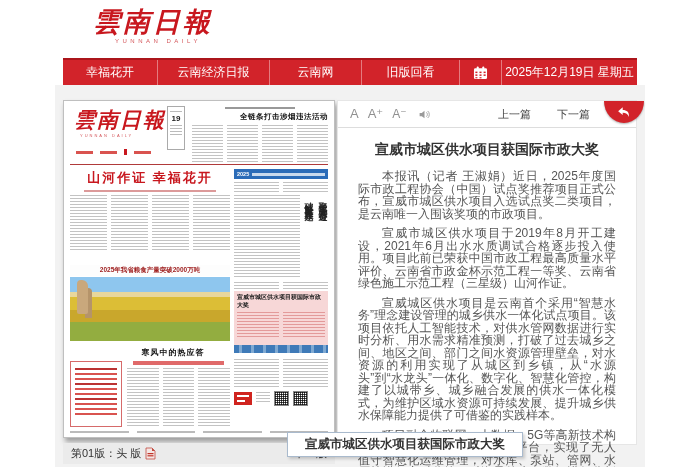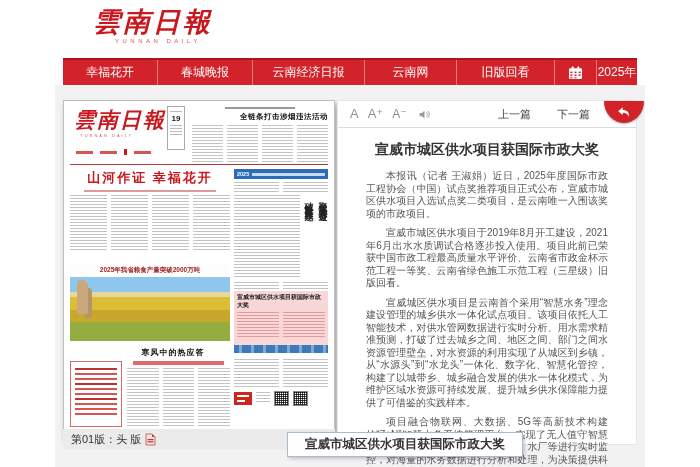--- a/index.html
+++ b/index.html
@@ -93,47 +93,46 @@
   .fbtn{font-size:13px;margin-right:9px;cursor:pointer;line-height:24px;}
   .fbtn.small{font-size:12px;}
   .speaker{cursor:pointer;display:flex;align-items:center;margin-left:2px;}
   .tb-right{margin-left:auto;font-size:11px;color:#444;display:flex;gap:26px;margin-right:34px;}
   .tb-right span{cursor:pointer;}
   .ret-btn{position:absolute;right:-8px;top:0;width:40px;height:22px;background:#d2232a;
            border-radius:0 0 20px 20px / 0 0 22px 22px;display:flex;align-items:center;
            justify-content:center;cursor:pointer;box-shadow:0 1px 2px rgba(0,0,0,.3);}
   .art-title{margin:13px 10px 2px;text-align:center;font-size:14px;font-weight:bold;color:#333;}
   .art-body{padding:2px 12px 0;}
-  .art-body p{font-size:10px;line-height:12.5px;color:#555;text-align:justify;
-              text-indent:2em;margin:7px 16px;}
+  .art-body p{font-size:12px;line-height:12.5px;color:#555;text-align:justify;
+              text-indent:2em;margin:7px 8px;}
   
   .tooltip{position:absolute;left:232px;top:347px;width:236px;height:25px;background:#fff;
            border:1px solid #a9bacd;box-shadow:2px 2px 3px rgba(0,0,0,.18);box-sizing:border-box;
            display:flex;align-items:center;justify-content:center;font-size:12.5px;font-weight:bold;
            color:#333;white-space:nowrap;z-index:50;}
   
-  .edition-bar{position:absolute;left:8px;top:344px;width:272px;height:21px;background:#ebebeb;
+  .edition-bar{position:absolute;left:8px;top:358px;width:272px;height:21px;background:#ebebeb;
                display:flex;align-items:center;padding:0 8px;box-sizing:border-box;
                font-size:11px;color:#333;}
   .edition-bar .next{margin-left:auto;cursor:pointer;}
   .pdf-ico{margin-left:4px;cursor:pointer;display:flex;}
 </style>
 </head>
 <body>
 
 <div class="site-header">
   <div class="logo">
     <div class="logo-cn">雲南日報</div>
     <div class="logo-en">YUNNAN DAILY</div>
   </div>
 </div>
 
 <div class="navbar">
   <div class="nav-item" style="width:95px">幸福花开</div>
-  <div class="nav-item" style="width:95px">春城晚报</div>
   <div class="nav-item" style="width:112px">云南经济日报</div>
   <div class="nav-item" style="width:92px">云南网</div>
   <div class="nav-item" style="width:98px">旧版回看</div>
   <div class="nav-item nav-ico">
     <svg width="15" height="14" viewBox="0 0 16 15">
       <rect x="1" y="2.5" width="14" height="11.5" rx="1.5" fill="#fff"></rect>
       <rect x="4" y="0.5" width="2" height="3.5" rx="0.8" fill="#fff"></rect>
       <rect x="10" y="0.5" width="2" height="3.5" rx="0.8" fill="#fff"></rect>
       <rect x="2.5" y="6" width="2.2" height="1.6" fill="#d2232a"></rect>
         <rect x="6.9" y="6" width="2.2" height="1.6" fill="#d2232a"></rect>
@@ -291,21 +290,21 @@
       </span>
     </div>
     <div class="ret-btn">
       <svg width="16" height="13" viewBox="0 0 24 20">
         <path d="M10 2 L3 8 L10 14 V10.5 C15 10.5 18 12.5 19.5 17 C20.5 9 16 6 10 6 Z" fill="#fff"></path>
       </svg>
     </div>
     <h1 class="art-title">宣威市城区供水项目获国际市政大奖</h1>
     <div class="art-body">
       <p>本报讯（记者 王淑娟）近日，2025年度国际市政工程协会（中国）试点奖推荐项目正式公布，宣威市城区供水项目入选试点奖二类项目，是云南唯一入围该奖项的市政项目。</p>
-      <p>宣威市城区供水项目于2019年8月开工建设，2021年6月出水水质调试合格逐步投入使用。项目此前已荣获中国市政工程最高质量水平评价、云南省市政金杯示范工程一等奖、云南省绿色施工示范工程（三星级）旧版回看。</p>
+      <p>宣威市城区供水项目于2019年8月开工建设，2021年6月出水水质调试合格逐步投入使用。项目此前已荣获中国市政工程最高质量水平评价、云南省市政金杯示范工程一等奖、云南省绿色施工示范工程（三星级）山河作证。</p>
       <p>宣威城区供水项目是云南首个采用“智慧水务”理念建设管理的城乡供水一体化试点项目。该项目依托人工智能技术，对供水管网数据进行实时分析、用水需求精准预测，打破了过去城乡之间、地区之间、部门之间水资源管理壁垒，对水资源的利用实现了从城区到乡镇，从“水源头”到“水龙头”一体化、数字化、智慧化管控，构建了以城带乡、城乡融合发展的供水一体化模式，为维护区域水资源可持续发展、提升城乡供水保障能力提供了可借鉴的实践样本。</p>
       <p>项目融合物联网、大数据、5G等高新技术构建的“7+N”智慧水务系统管理平台，实现了无人值守智慧化运维管理，对水库、泵站、管网、水厂等进行实时监控，对海量的水务数据进行分析和处理，为决策提供科学依据，大大提高了供水系统的运行效率和安全性。平台还推出了线上业务办理功能，用户只需通过手机，就能轻松办理报漏、报修、水费缴纳等业务，还能随时查看家里的用水趋势、水质等情况，享受到了更加便捷的用水服务。</p>
     </div>
   </div>
 
   <div class="tooltip">宣威市城区供水项目获国际市政大奖</div>
 
   <div class="edition-bar">
     <span>第01版：头 版</span>
     <span class="pdf-ico">

